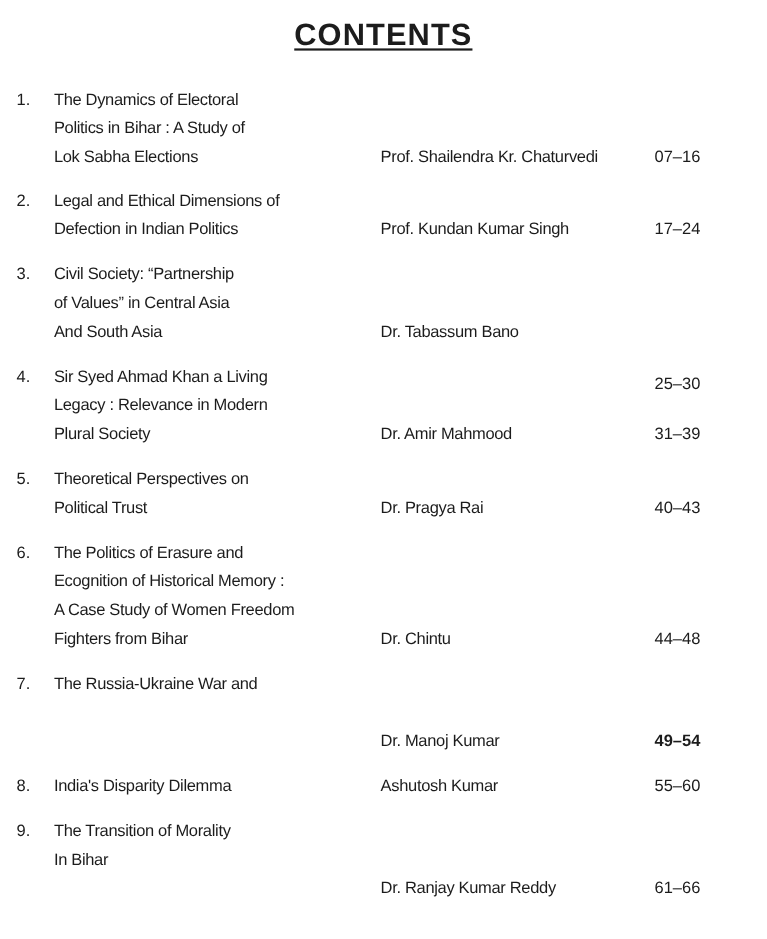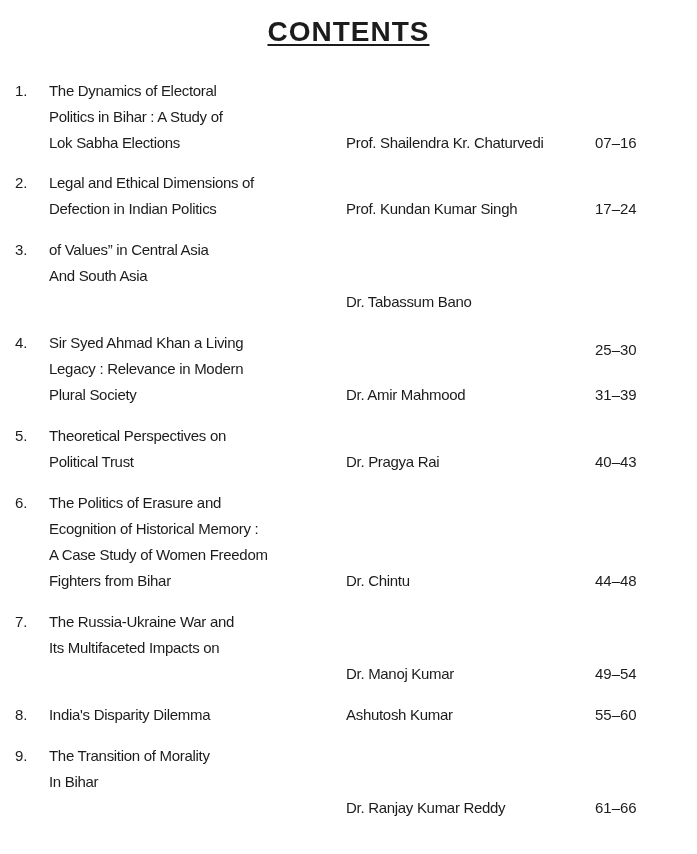--- a/index.html
+++ b/index.html
@@ -41,20 +41,21 @@
       <div class="lines">
         <div class="line">Legal and Ethical Dimensions of</div>
         <div class="line">Defection in Indian Politics</div>
       </div>
       <div class="author" style="top: 26px;">Prof. Kundan Kumar Singh</div>
       <div class="pages" style="top: 26px;">17–24</div>
     </div>
     <div class="entry" style="top: 237px;">
       <div class="num">3.</div>
       <div class="lines">
+        <div class="line">Civil Society: “Partnership</div>
         <div class="line">of Values” in Central Asia</div>
         <div class="line">And South Asia</div>
       </div>
       <div class="author" style="top: 52px;">Dr. Tabassum Bano</div>
       <div class="pages" style="top: 52px; margin-top: 48px;">25–30</div>
     </div>
     <div class="entry" style="top: 330px;">
       <div class="num">4.</div>
       <div class="lines">
         <div class="line">Sir Syed Ahmad Khan a Living</div>
@@ -81,24 +82,23 @@
         <div class="line">A Case Study of Women Freedom</div>
         <div class="line">Fighters from Bihar</div>
       </div>
       <div class="author" style="top: 78px;">Dr. Chintu</div>
       <div class="pages" style="top: 78px;">44–48</div>
     </div>
     <div class="entry" style="top: 609px;">
       <div class="num">7.</div>
       <div class="lines">
         <div class="line">The Russia-Ukraine War and</div>
-        <div class="line">Its Multifaceted Impacts on</div>
       </div>
       <div class="author" style="top: 52px;">Dr. Manoj Kumar</div>
-      <div class="pages" style="top: 52px;">49–54</div>
+      <div class="pages" style="top: 52px; font-weight: bold;">49–54</div>
     </div>
     <div class="entry" style="top: 702px;">
       <div class="num">8.</div>
       <div class="lines">
         <div class="line">India's Disparity Dilemma</div>
       </div>
       <div class="author" style="top: 0px;">Ashutosh Kumar</div>
       <div class="pages" style="top: 0px;">55–60</div>
     </div>
     <div class="entry" style="top: 743px;">

